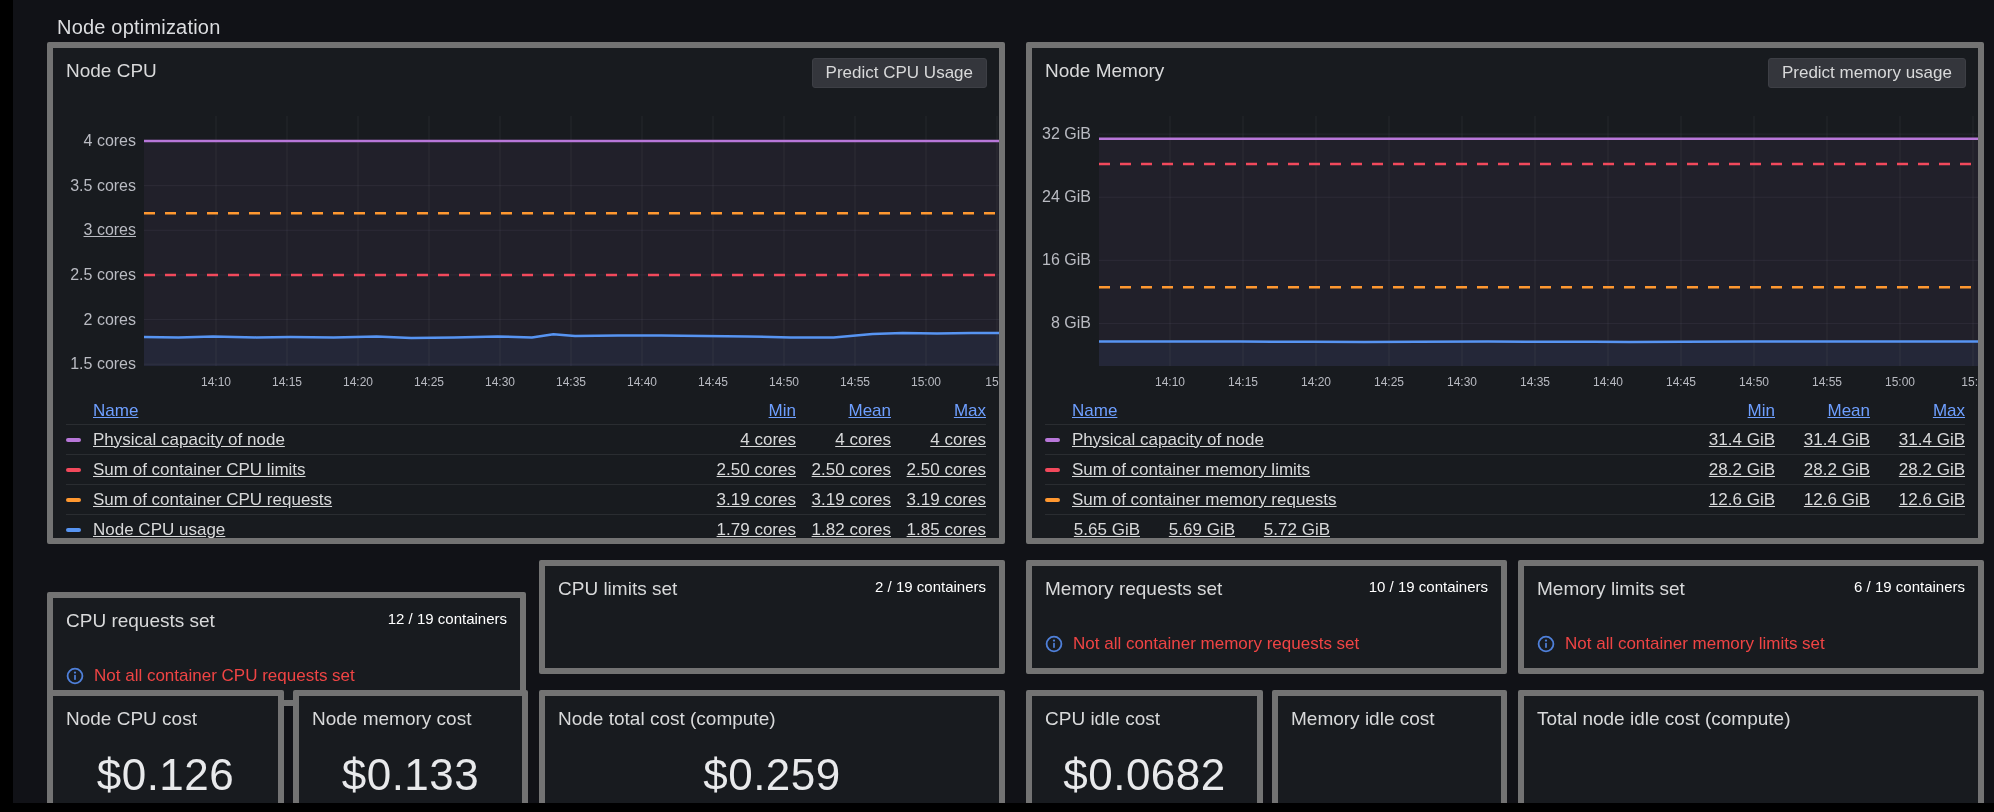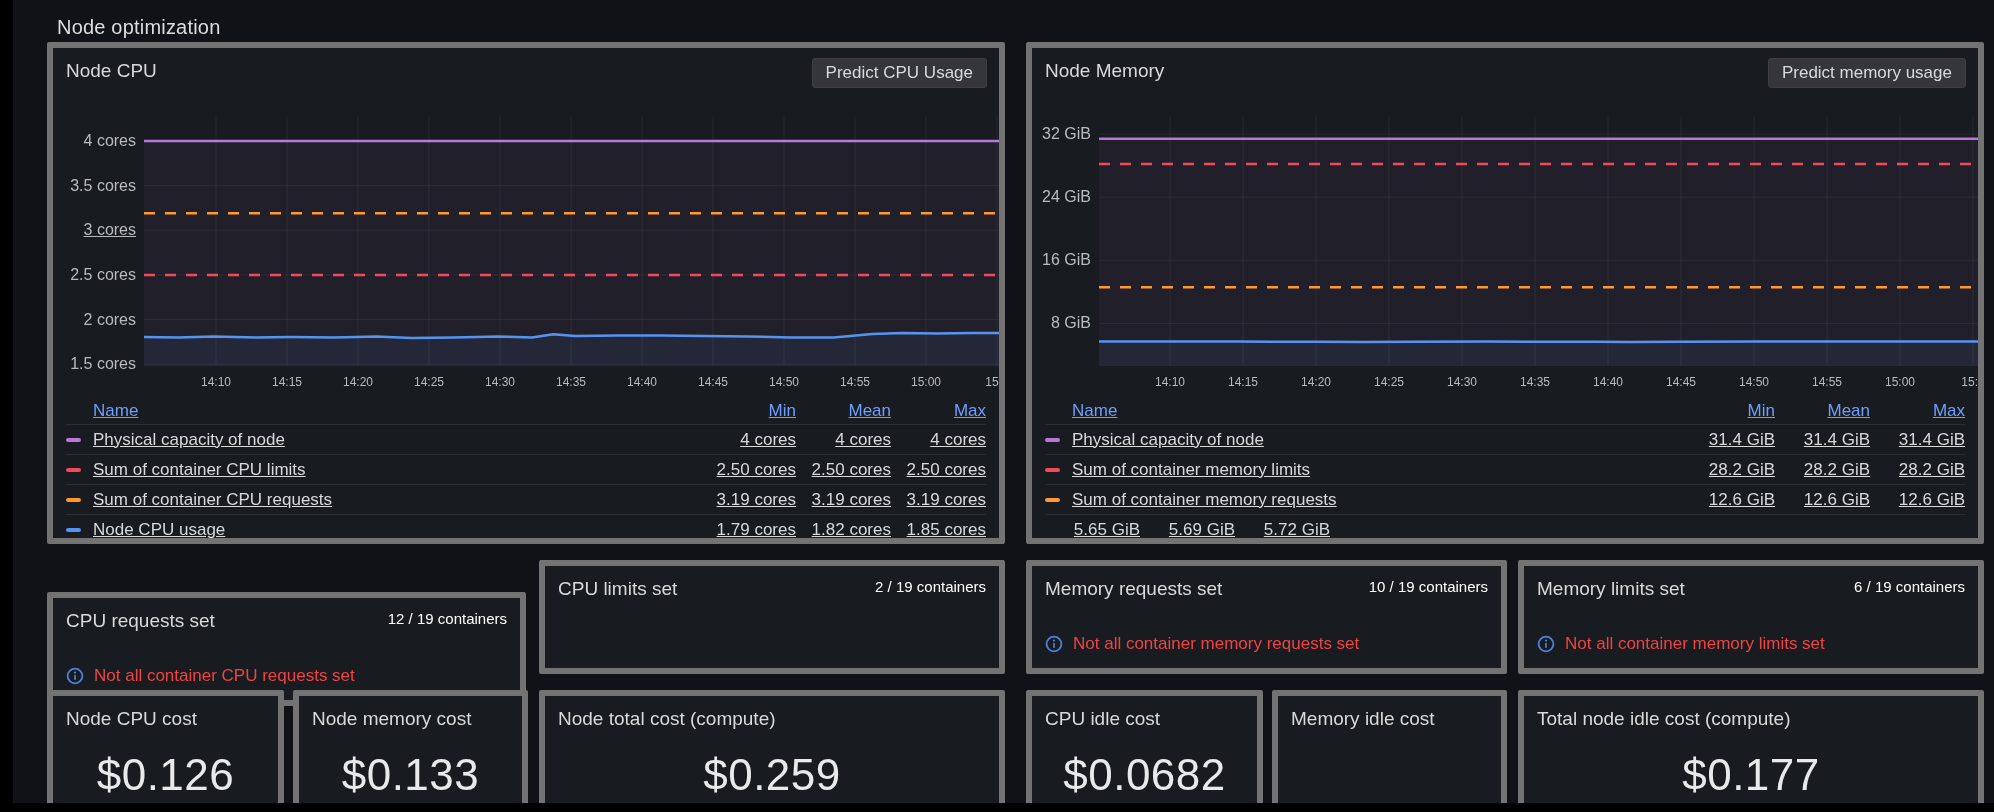--- a/index.html
+++ b/index.html
@@ -268,18 +268,17 @@
       </div>
       <div class="panel" style="left: 1026px; top: 690px; width: 237px; height: 122px;">
         <div class="panel-title">CPU idle cost</div>
         <div class="big-value">$0.0682</div>
       </div>
       <div class="panel" style="left: 1272px; top: 690px; width: 235px; height: 122px;">
         <div class="panel-title">Memory idle cost</div>
       </div>
       <div class="panel" style="left: 1518px; top: 690px; width: 466px; height: 122px;">
         <div class="panel-title">Total node idle cost (compute)</div>
-        <div class="big-value">$0.177</div>
       </div>
     </div>
   <div class="left-strip"></div>
   <div class="bottom-strip"></div>
 </div>
 
 </body></html>

